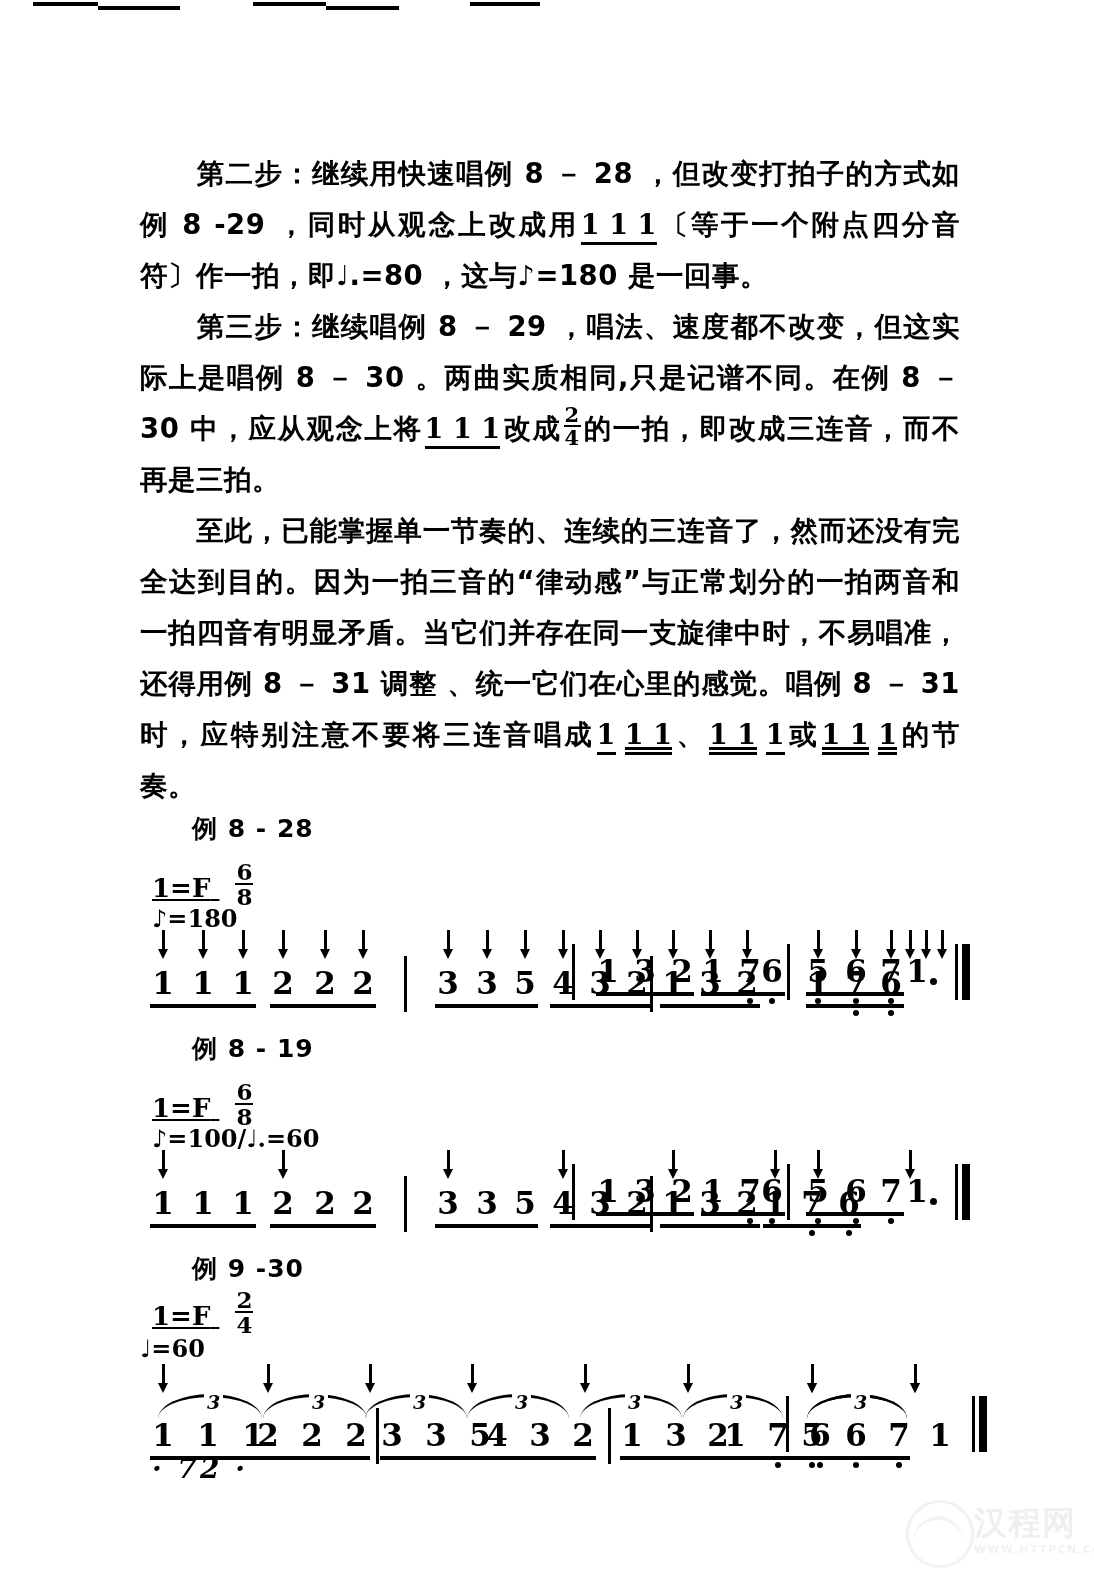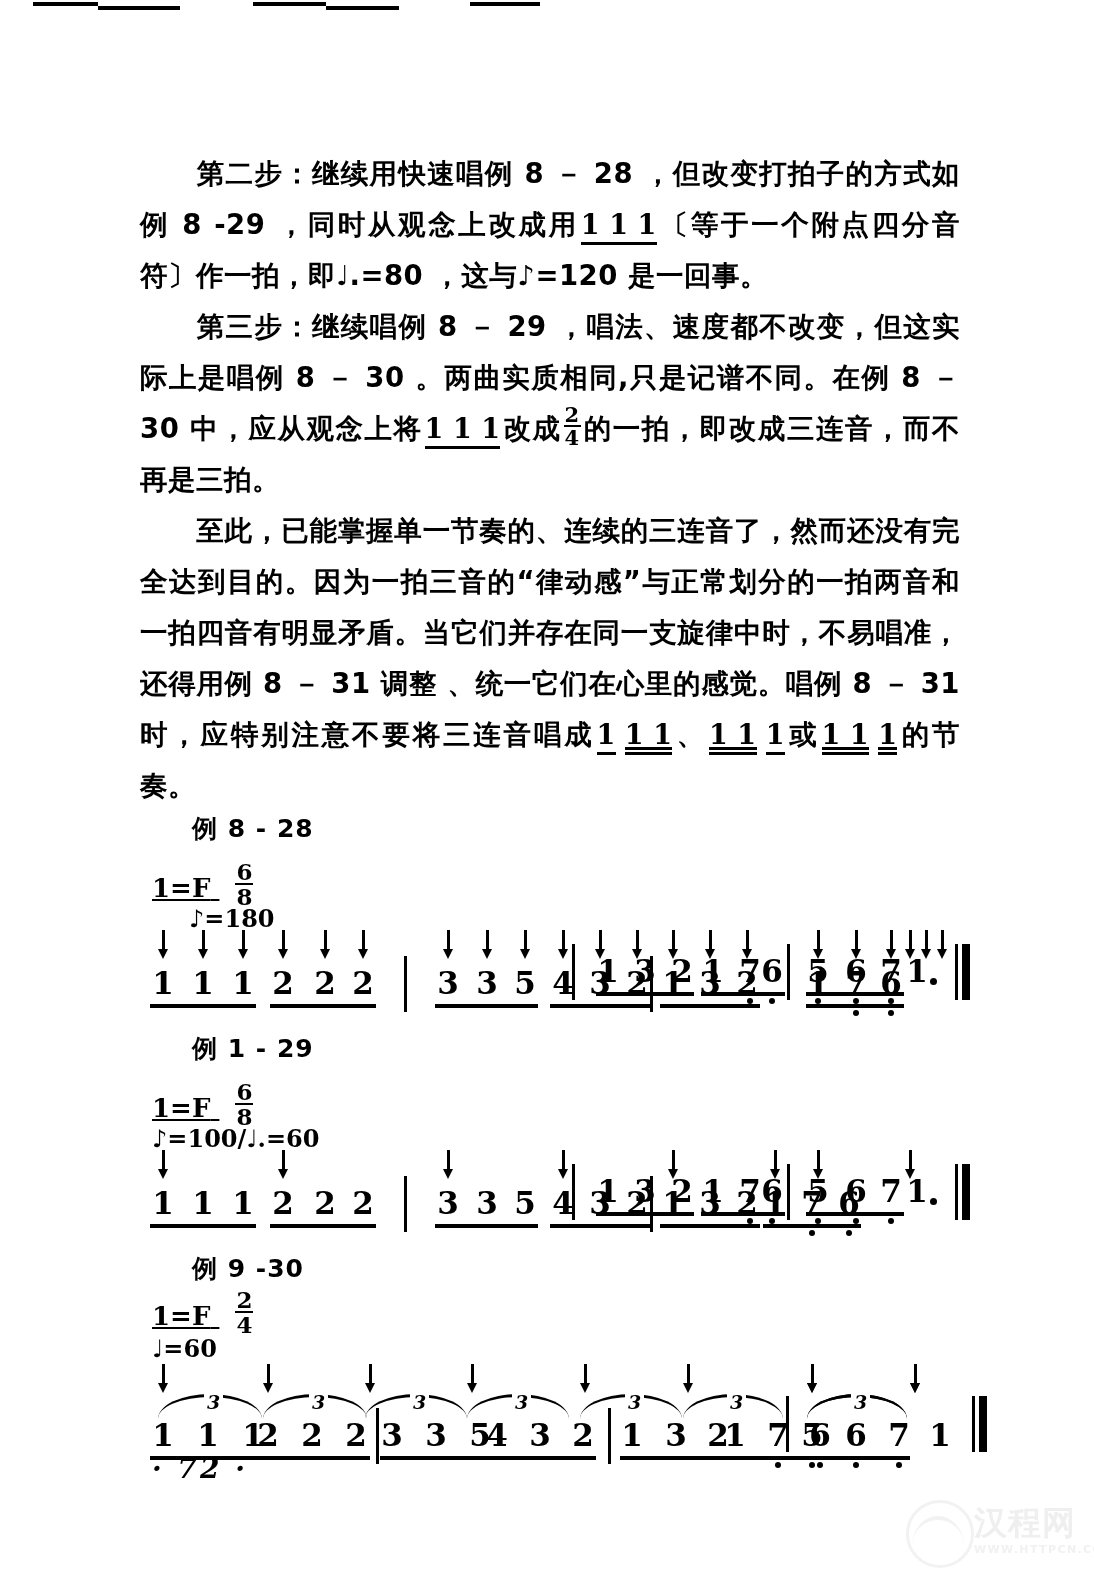--- a/index.html
+++ b/index.html
@@ -238,38 +238,38 @@
 <div>
   <div class="bleed" style="left:33px;top:2px;width:65px;height:4px;"></div>
   <div class="bleed" style="left:98px;top:6px;width:82px;height:4px;"></div>
   <div class="bleed" style="left:253px;top:2px;width:73px;height:4px;"></div>
   <div class="bleed" style="left:326px;top:6px;width:73px;height:4px;"></div>
   <div class="bleed" style="left:470px;top:2px;width:70px;height:4px;"></div>
 </div>
 
 <div class="textblock">
 
-  <p class="para"><span class="indent"></span><span>第二步：继续用快速唱例 8 － 28 ，但改变打拍子的方式如例 8 -29 ，同时从观念上改成用</span><span class="jp"><span class="grp beam1"><span>1</span><span class="sp"></span><span>1</span><span class="sp"></span><span>1</span></span></span><span>〔等于一个附点四分音符〕作一拍，即</span><span class="gl">♩.</span><span>=80 ，这与</span><span class="gl">♪</span><span>=120 是一回事。</span></p>
+  <p class="para"><span class="indent"></span><span>第二步：继续用快速唱例 8 － 28 ，但改变打拍子的方式如例 8 -29 ，同时从观念上改成用</span><span class="jp"><span class="grp beam1"><span>1</span><span class="sp"></span><span>1</span><span class="sp"></span><span>1</span></span></span><span>〔等于一个附点四分音符〕作一拍，即</span><span class="gl">♩.</span><span>=80 ，这与</span><span class="gl">♪</span><span>=180 是一回事。</span></p>
 
   <p class="para"><span class="indent"></span><span>第三步：继续唱例 8 － 29 ，唱法、速度都不改变，但这实际上是唱例 8 － 30 。两曲实质相同,只是记谱不同。在例 8 － 30 中，应从观念上将</span><span class="jp"><span class="grp beam1"><span>1</span><span class="sp"></span><span>1</span><span class="sp"></span><span>1</span></span></span><span>改成</span><span class="frac"><span class="top">2</span><span class="bot">4</span></span><span>的一拍，即改成三连音，而不再是三拍。</span></p>
 
   <p class="para"><span class="indent"></span><span>至此，已能掌握单一节奏的、连续的三连音了，然而还没有完全达到目的。因为一拍三音的“律动感”与正常划分的一拍两音和一拍四音有明显矛盾。当它们并存在同一支旋律中时，不易唱准，还得用例 8 － 31 调整 、统一它们在心里的感觉。唱例 8 － 31 时，应特别注意不要将三连音唱成</span><span class="jp"><span class="grp beam1"><span>1</span></span><span class="sp"></span><span class="grp beam2"><span>1</span><span class="sp"></span><span>1</span></span></span><span>、</span><span class="jp"><span class="grp beam2"><span>1</span><span class="sp"></span><span>1</span></span><span class="sp"></span><span class="grp beam1"><span>1</span></span></span><span>或</span><span class="jp"><span class="grp beam2"><span>1</span><span class="sp"></span><span>1</span></span><span class="sp"></span><span class="grp beam2"><span>1</span></span></span><span>的节奏。</span></p>
 
 </div>
 
 <div class="example" style="top:812px;height:200px;">
   <div class="ex-label" style="left:192px;top:0px;">例 8 - 28</div>
   <div class="ex-key" style="left:152px;top:48px;">
     <span>1=F</span>
     <span class="frac" style="margin-left:16px;font-size:23px;">
       <span class="top">6</span>
       <span class="bot">8</span>
     </span>
   </div>
-  <div class="ex-tempo" style="left:152px;top:92px;margin-left:37px;">♪=180</div>
+  <div class="ex-tempo" style="left:152px;top:92px;">♪=180</div>
 
   <div class="staff" style="top:118px;">
 
     <div class="arrow" style="left:163px;top:0;">
         <div class="shaft"></div>
         <div class="head"></div>
       </div>
     <div class="arrow" style="left:203px;top:0;">
         <div class="shaft"></div>
         <div class="head"></div>
@@ -388,21 +388,21 @@
   <div class="staff" style="top:118px;">
     <div class="barline" style="left:650px;top:26px;height:56px;"></div>
   </div>
 </div>
 
 <div class="example" style="top:930px;height:90px;">
   
 </div>
 
 <div class="example" style="top:1032px;height:200px;">
-  <div class="ex-label" style="left:192px;top:0px;">例 1 - 29</div>
+  <div class="ex-label" style="left:192px;top:0px;">例 8 - 19</div>
   <div class="ex-key" style="left:152px;top:48px;">
     <span>1=F</span>
     <span class="frac" style="margin-left:16px;font-size:23px;">
       <span class="top">6</span>
       <span class="bot">8</span>
     </span>
   </div>
   <div class="ex-tempo" style="left:152px;top:92px;">♪=100/♩.=60</div>
 
   <div class="staff" style="top:118px;">
@@ -474,21 +474,21 @@
 
 <div class="example" style="top:1252px;height:200px;">
   <div class="ex-label" style="left:192px;top:0px;">例 9 -30</div>
   <div class="ex-key" style="left:152px;top:36px;">
     <span>1=F</span>
     <span class="frac" style="margin-left:16px;font-size:23px;">
       <span class="top">2</span>
       <span class="bot">4</span>
     </span>
   </div>
-  <div class="ex-tempo" style="left:152px;top:82px;">♩=60</div>
+  <div class="ex-tempo" style="left:140px;top:82px;">♩=60</div>
 
   <div class="staff" style="top:112px;">
 
     <div class="arrow" style="left:163px;top:0;">
         <div class="shaft"></div>
         <div class="head"></div>
       </div>
     <div class="arrow" style="left:268px;top:0;">
         <div class="shaft"></div>
         <div class="head"></div>

